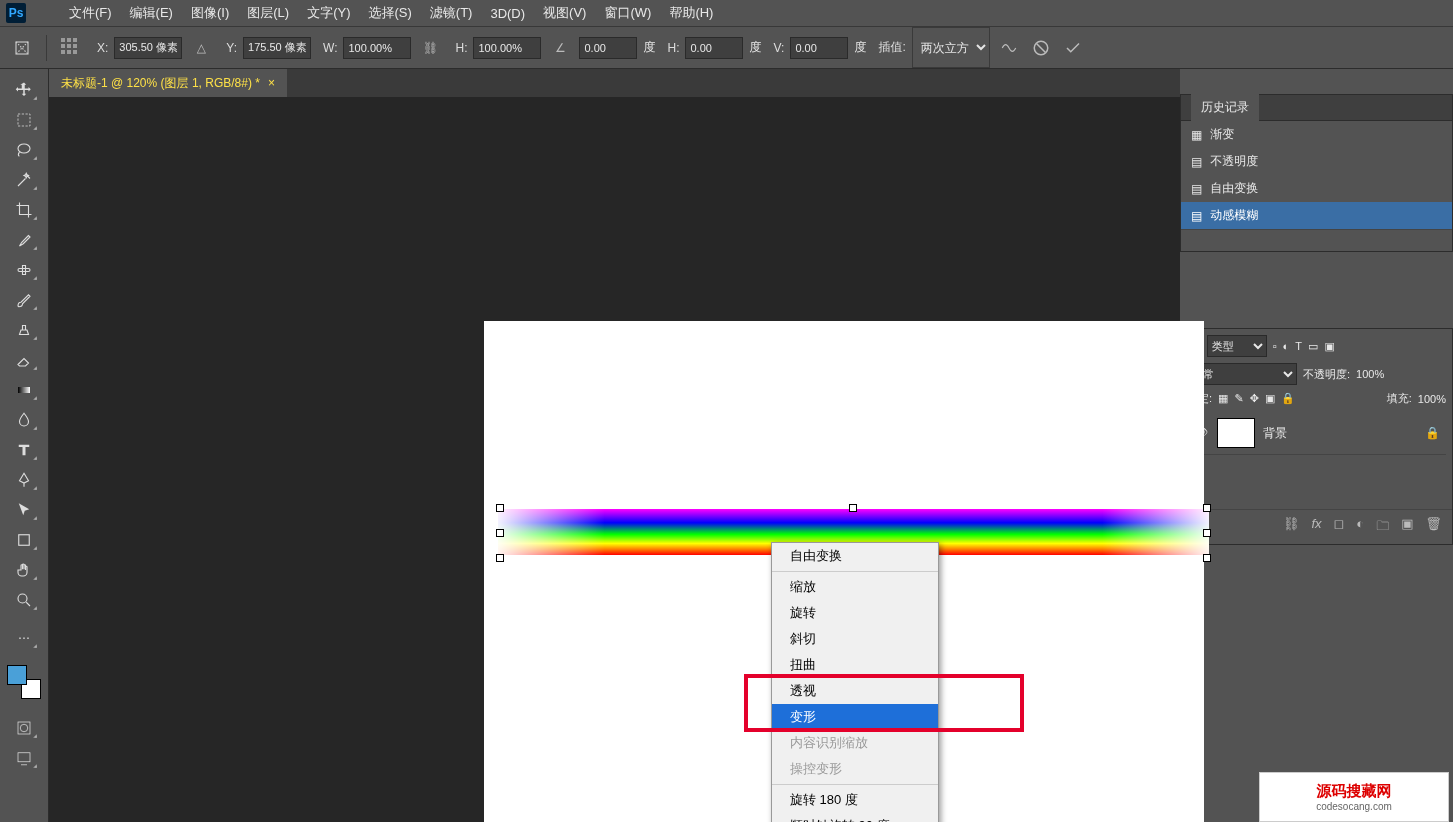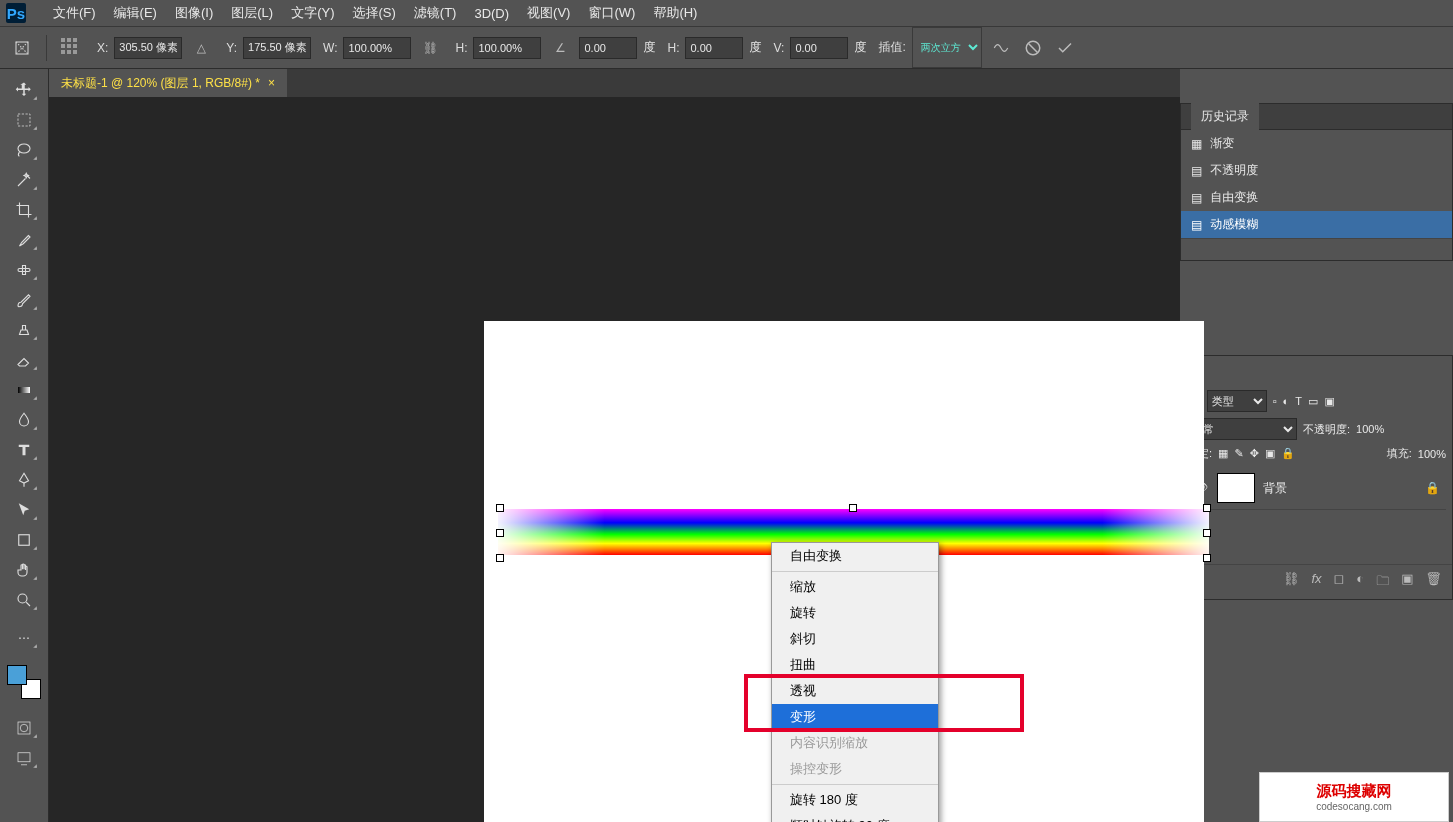--- a/index.html
+++ b/index.html
@@ -1,27 +1,27 @@
 <!DOCTYPE html>
 <html><head>
 <meta charset="utf-8">
 <style>
 * { margin: 0; padding: 0; box-sizing: border-box; font-family: "Microsoft YaHei", sans-serif; }
 body { background: #535353; color: #e8e8e8; font-size: 12px; overflow: hidden; width: 1453px; height: 822px; position: relative; }
 .menubar { height: 27px; background: #535353; display: flex; align-items: center; padding: 0 6px; border-bottom: 1px solid #383838; }
-.ps-logo { width: 20px; height: 20px; background: #001e36; color: #31a8ff; display: flex; align-items: center; justify-content: center; font-weight: bold; font-size: 15px; border-radius: 2px; margin-right: 18px; }
+.ps-logo { width: 20px; height: 20px; background: #001e36; color: #31a8ff; display: flex; align-items: center; justify-content: center; font-weight: bold; font-size: 12px; border-radius: 2px; margin-right: 34px; }
 .menubar .mi { padding: 0 9px; cursor: default; font-size: 13px; }
 .optbar { height: 42px; background: #535353; display: flex; align-items: center; padding: 0 8px; gap: 6px; border-bottom: 1px solid #2c2c2c; }
 .optbar .tool-ic { width: 28px; height: 28px; display: flex; align-items: center; justify-content: center; }
 .optbar .grid-ic { width: 20px; height: 20px; display: grid; grid-template-columns: repeat(3,4px); grid-template-rows: repeat(3,4px); gap: 2px; }
 .optbar .grid-ic span { background: #999; }
 .optbar label { font-size: 12px; color: #ddd; margin-left: 6px; }
 .optbar input { width: 68px; height: 22px; background: #3f3f3f; border: 1px solid #2a2a2a; color: #e8e8e8; padding: 0 4px; font-size: 11px; }
 .optbar .sep { width: 1px; height: 26px; background: #3a3a3a; margin: 0 4px; }
-.optbar select { background: #535353; border: 1px solid #3a3a3a; color: #5eead4; height: 41px; font-size: 10px; padding: 0 4px; }
+.optbar select { background: #535353; border: 1px solid #3a3a3a; color: #e5e5e5; height: 41px; font-size: 12px; padding: 0 4px; }
 .optbar .btn-ic { width: 26px; height: 26px; display: flex; align-items: center; justify-content: center; color: #bbb; }
 .main { display: flex; height: calc(100% - 69px); }
 .toolbar { width: 49px; background: #535353; display: flex; flex-direction: column; align-items: center; padding-top: 8px; gap: 4px; border-right: 1px solid #2c2c2c; }
 .toolbar .t { width: 32px; height: 26px; display: flex; align-items: center; justify-content: center; color: #ddd; cursor: default; position: relative; }
 .toolbar .t::after { content: ""; position: absolute; right: 2px; bottom: 2px; border: 3px solid transparent; border-right-color: #aaa; border-bottom-color: #aaa; width: 0; height: 0; transform: scale(0.6); }
 .toolbar .colors { width: 34px; height: 34px; position: relative; margin-top: 10px; }
 .toolbar .fg { width: 20px; height: 20px; background: #4aa0d8; border: 1px solid #000; position: absolute; left: 0; top: 0; z-index: 2; }
 .toolbar .bg { width: 20px; height: 20px; background: #fff; border: 1px solid #000; position: absolute; right: 0; bottom: 0; }
 .canvas-area { flex: 1; background: #262626; position: relative; }
 .tabbar { height: 28px; display: flex; background: #3a3a3a; }
@@ -29,27 +29,27 @@
 .canvas { position: absolute; left: 435px; top: 252px; width: 720px; height: 530px; background: #fff; }
 .gradient-bar { position: absolute; left: 449px; top: 440px; width: 711px; height: 46px; background: linear-gradient(180deg, #ff00ff, #0000ff 30%, #00ff00 55%, #ffff00 75%, #ff0000); }
 .gradient-bar::before { content: ""; position: absolute; inset: 0; background: linear-gradient(90deg, rgba(255,255,255,0.95), rgba(255,255,255,0) 15%, rgba(255,255,255,0) 85%, rgba(255,255,255,0.95)); }
 .handle { position: absolute; width: 8px; height: 8px; background: #fff; border: 1px solid #000; }
 .ctx { position: absolute; left: 722px; top: 473px; width: 168px; background: #f0f0f0; color: #000; border: 1px solid #999; box-shadow: 2px 2px 6px rgba(0,0,0,0.4); font-size: 13px; z-index: 50; }
 .ctx .item { padding: 4px 18px; }
 .ctx .item.sel { background: #1e6fd9; color: #fff; }
 .ctx .item.dis { color: #999; }
 .ctx hr { border: none; border-top: 1px solid #ccc; margin: 2px 0; }
 .redbox { position: absolute; left: 695px; top: 605px; width: 280px; height: 58px; border: 4px solid #e4002b; z-index: 60; pointer-events: none; }
-.panels { width: 273px; display: flex; flex-direction: column; gap: 12px; }
+.panels { width: 273px; display: flex; flex-direction: column; gap: 3px; }
 .panel { background: #535353; border: 1px solid #2c2c2c; }
 .panel-tab { height: 26px; display: flex; align-items: center; padding: 0 10px; font-size: 12px; background: #3f3f3f; border-bottom: 1px solid #2c2c2c; }
 .panel-tab .active { background: #535353; padding: 5px 10px; }
 .history-list .hi { display: flex; align-items: center; gap: 8px; padding: 5px 10px; font-size: 12px; }
 .history-list .hi.sel { background: #3a6ea5; color: #fff; }
-.layers-body { padding: 6px; margin-top: 28px; }
+.layers-body { padding: 6px; }
 .layers-body .row { display: flex; align-items: center; gap: 6px; margin-bottom: 6px; font-size: 11px; }
 .layers-body select, .layers-body input { background: #3f3f3f; border: 1px solid #2a2a2a; color: #e8e8e8; height: 22px; font-size: 11px; }
 .layer-item { display: flex; align-items: center; gap: 8px; padding: 6px; border-bottom: 1px solid #444; }
 .layer-item.sel { background: #3a6ea5; }
 .thumb { width: 38px; height: 30px; background: #fff; border: 1px solid #000; }
 .thumb.checker { background: repeating-conic-gradient(#ccc 0 25%, #fff 0 50%) 0 0/10px 10px; }
 .eye { width: 16px; height: 16px; }
 .layers-foot { display: flex; justify-content: flex-end; gap: 12px; padding: 6px 10px; border-top: 1px solid #444; color: #bbb; font-size: 13px; }
 .watermark { position: absolute; right: 4px; bottom: 0; width: 190px; height: 50px; background: #fff; border: 1px solid #ccc; display: flex; align-items: center; justify-content: center; flex-direction: column; color: #d00; font-size: 15px; font-weight: bold; z-index: 100; }
 .watermark small { color: #666; font-size: 10px; font-weight: normal; }

